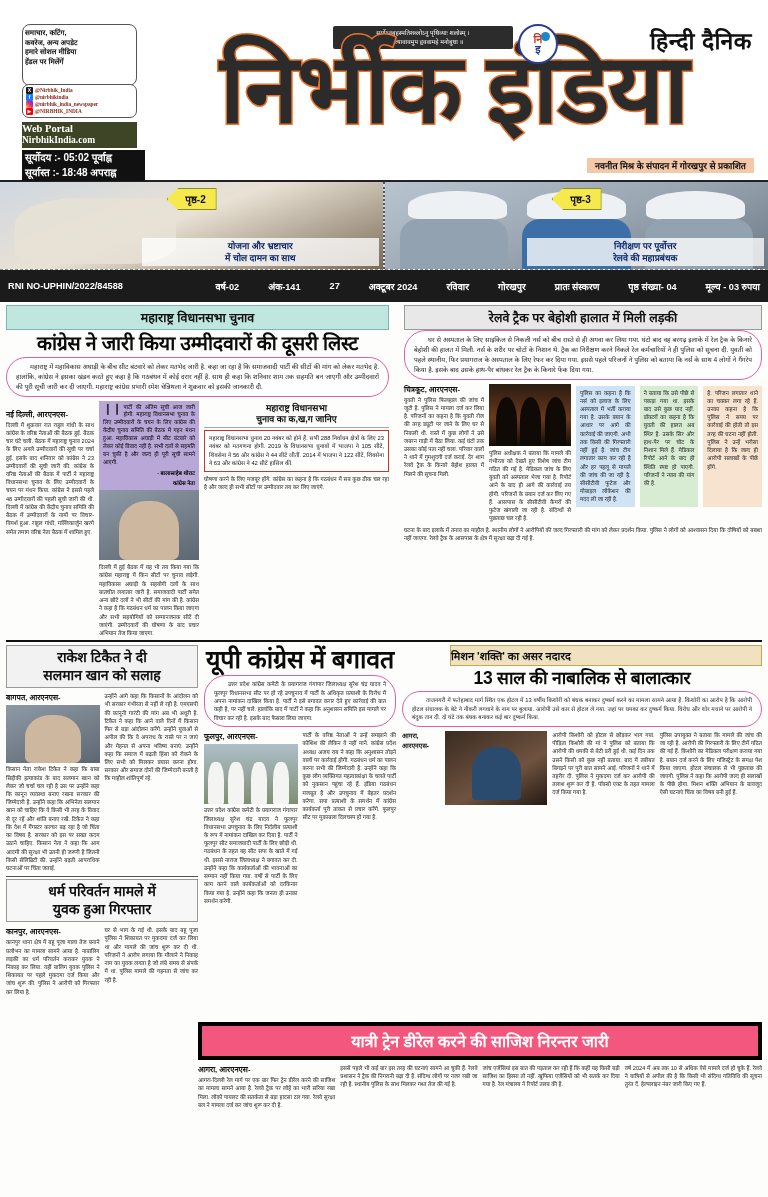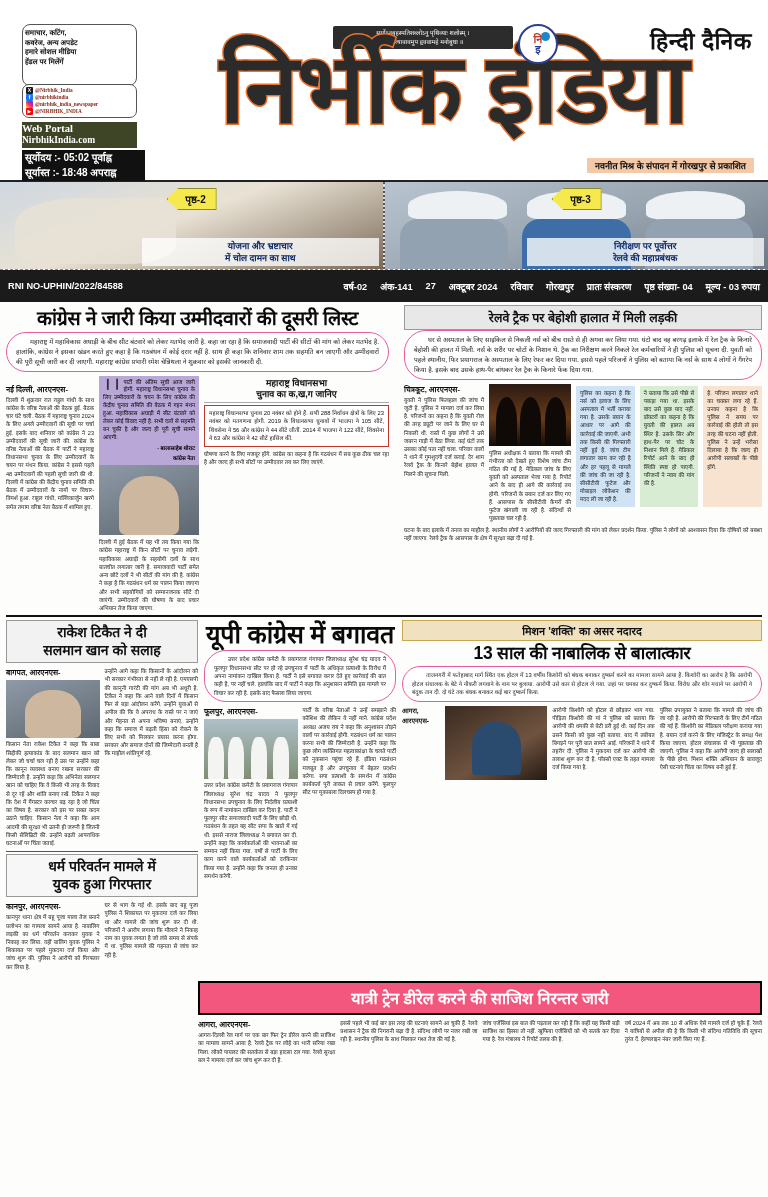--- a/index.html
+++ b/index.html
@@ -115,21 +115,21 @@
   .cricket-row div { flex:1; background:#f2f3ef; border-radius:10px 10px 2px 2px; }
 
   
   .infobar {
     height: 32px; background: #1b1b1b; color: #fff;
     display: flex; align-items: center; font-size: 9.2px; font-weight: bold;
     padding: 0 8px;
   }
   .infobar .rni { flex: 0 0 auto; }
   .infobar .spacer { flex: 1 1 auto; }
-  .infobar .meta { display:flex; gap: 13px; align-items:center;justify-content:center; }
+  .infobar .meta { display:flex; gap: 29px; align-items:center;justify-content:center; }
 
   
   .body-area { position: relative; padding: 3px 6px 0; }
   .row { display: flex; gap: 6px; }
 
   .band {
     text-align: center; font-weight: bold; font-size: 12.5px; color: #111;
     padding: 3px 0; border: 1px solid #7ecfc4;
   }
   .band.teal { background: #bfe7e0; border-color: #7ab8ae; }
@@ -180,30 +180,30 @@
   }
   .boxhead {
     text-align: center; font-weight: bold; font-size: 9px; color: #111;
     line-height: 1.25; padding: 2px 0; border-bottom:1px solid #aaa; margin-bottom:2px;
   }
   .pinkhead {
     background: #f4a9c4; border: 1px solid #c4708f; text-align: center;
     font-weight: bold; font-size: 11.5px; color: #111; padding: 2px 0;
   }
   .orangehead {
-    background: #f0e2c0; border: 1px solid #c8a64e; text-align: center;
-    font-weight: bold; font-size: 11px; color: #111; padding: 2px 15px;
+    background: #f0e2c0; border: 1px solid #c8a64e; text-align: left;
+    font-weight: bold; font-size: 11px; color: #111; padding: 2px 0; margin-left: 48px;
   }
   .blockhead {
     background: #f2f2f2; border: 1px solid #999; text-align: center;
     font-weight: bold; font-size: 14px; color: #111; padding: 3px 0; line-height:1.25;
   }
   .bigbanner {
-    background: #f4577e; border: 2px solid #000000; text-align: center;
-    font-weight: bold; font-size: 16px; color: #fff; padding: 4px 0; margin-top: 4px;
+    background: #f4577e; border: 4px solid #000000; text-align: center;
+    font-weight: bold; font-size: 16px; color: #fff; padding: 4px 0; margin-top: 20px;
   }
   .rule-thick { border-top: 2.5px solid #111; margin: 3px 0; }
   .rule-thin { border-top: 1px solid #555; margin: 2px 0; }
   .mt3 { margin-top: 3px; }
 </style>
 </head>
 <body>
 
 <div class="page">
 
@@ -311,20 +311,21 @@
       <span>पृष्ठ संख्या- 04</span>
       <span>मूल्य - 03 रुपया</span>
     </span>
   </div>
 
   <div class="body-area">
 
     <div class="row">
 
       <div style="flex:0 0 383px;">
+        <div class="band teal">महाराष्ट्र विधानसभा चुनाव</div>
         <div class="mainhead">कांग्रेस ने जारी किया उम्मीदवारों की दूसरी लिस्ट</div>
         <div class="lead">महाराष्ट्र में महाविकास अघाड़ी के बीच सीट बंटवारे को लेकर मतभेद जारी है. कहा जा रहा है कि समाजवादी पार्टी की सीटों की मांग को लेकर मतभेद है. हालांकि, कांग्रेस ने इसका खंडन करते हुए कहा है कि गठबंधन में कोई दरार नहीं है. साथ ही कहा कि शनिवार शाम तक सहमति बन जाएगी और उम्मीदवारों की पूरी सूची जारी कर दी जाएगी. महाराष्ट्र कांग्रेस प्रभारी रमेश चेन्निथला ने शुक्रवार को इसकी जानकारी दी.</div>
 
         <div class="cols">
           <div class="col" style="flex:0 0 88px;margin-top:8px;">
             <span class="dateline">नई दिल्ली, आरएनएस-</span>
             <p>दिल्ली में शुक्रवार रात राहुल गांधी के साथ कांग्रेस के वरिष्ठ नेताओं की बैठक हुई. बैठक चार घंटे चली. बैठक में महाराष्ट्र चुनाव 2024 के लिए अगले उम्मीदवारों की सूची पर चर्चा हुई. इसके बाद शनिवार को कांग्रेस ने 23 उम्मीदवारों की सूची जारी की. कांग्रेस के वरिष्ठ नेताओं की बैठक में पार्टी ने महाराष्ट्र विधानसभा चुनाव के लिए उम्मीदवारों के चयन पर मंथन किया. कांग्रेस ने इससे पहले 48 उम्मीदवारों की पहली सूची जारी की थी. दिल्ली में कांग्रेस की केंद्रीय चुनाव समिति की बैठक में उम्मीदवारों के नामों पर विचार-विमर्श हुआ. राहुल गांधी, मल्लिकार्जुन खरगे समेत तमाम वरिष्ठ नेता बैठक में शामिल हुए.</p>
           </div>
 
           <div style="flex:0 0 100px;">

